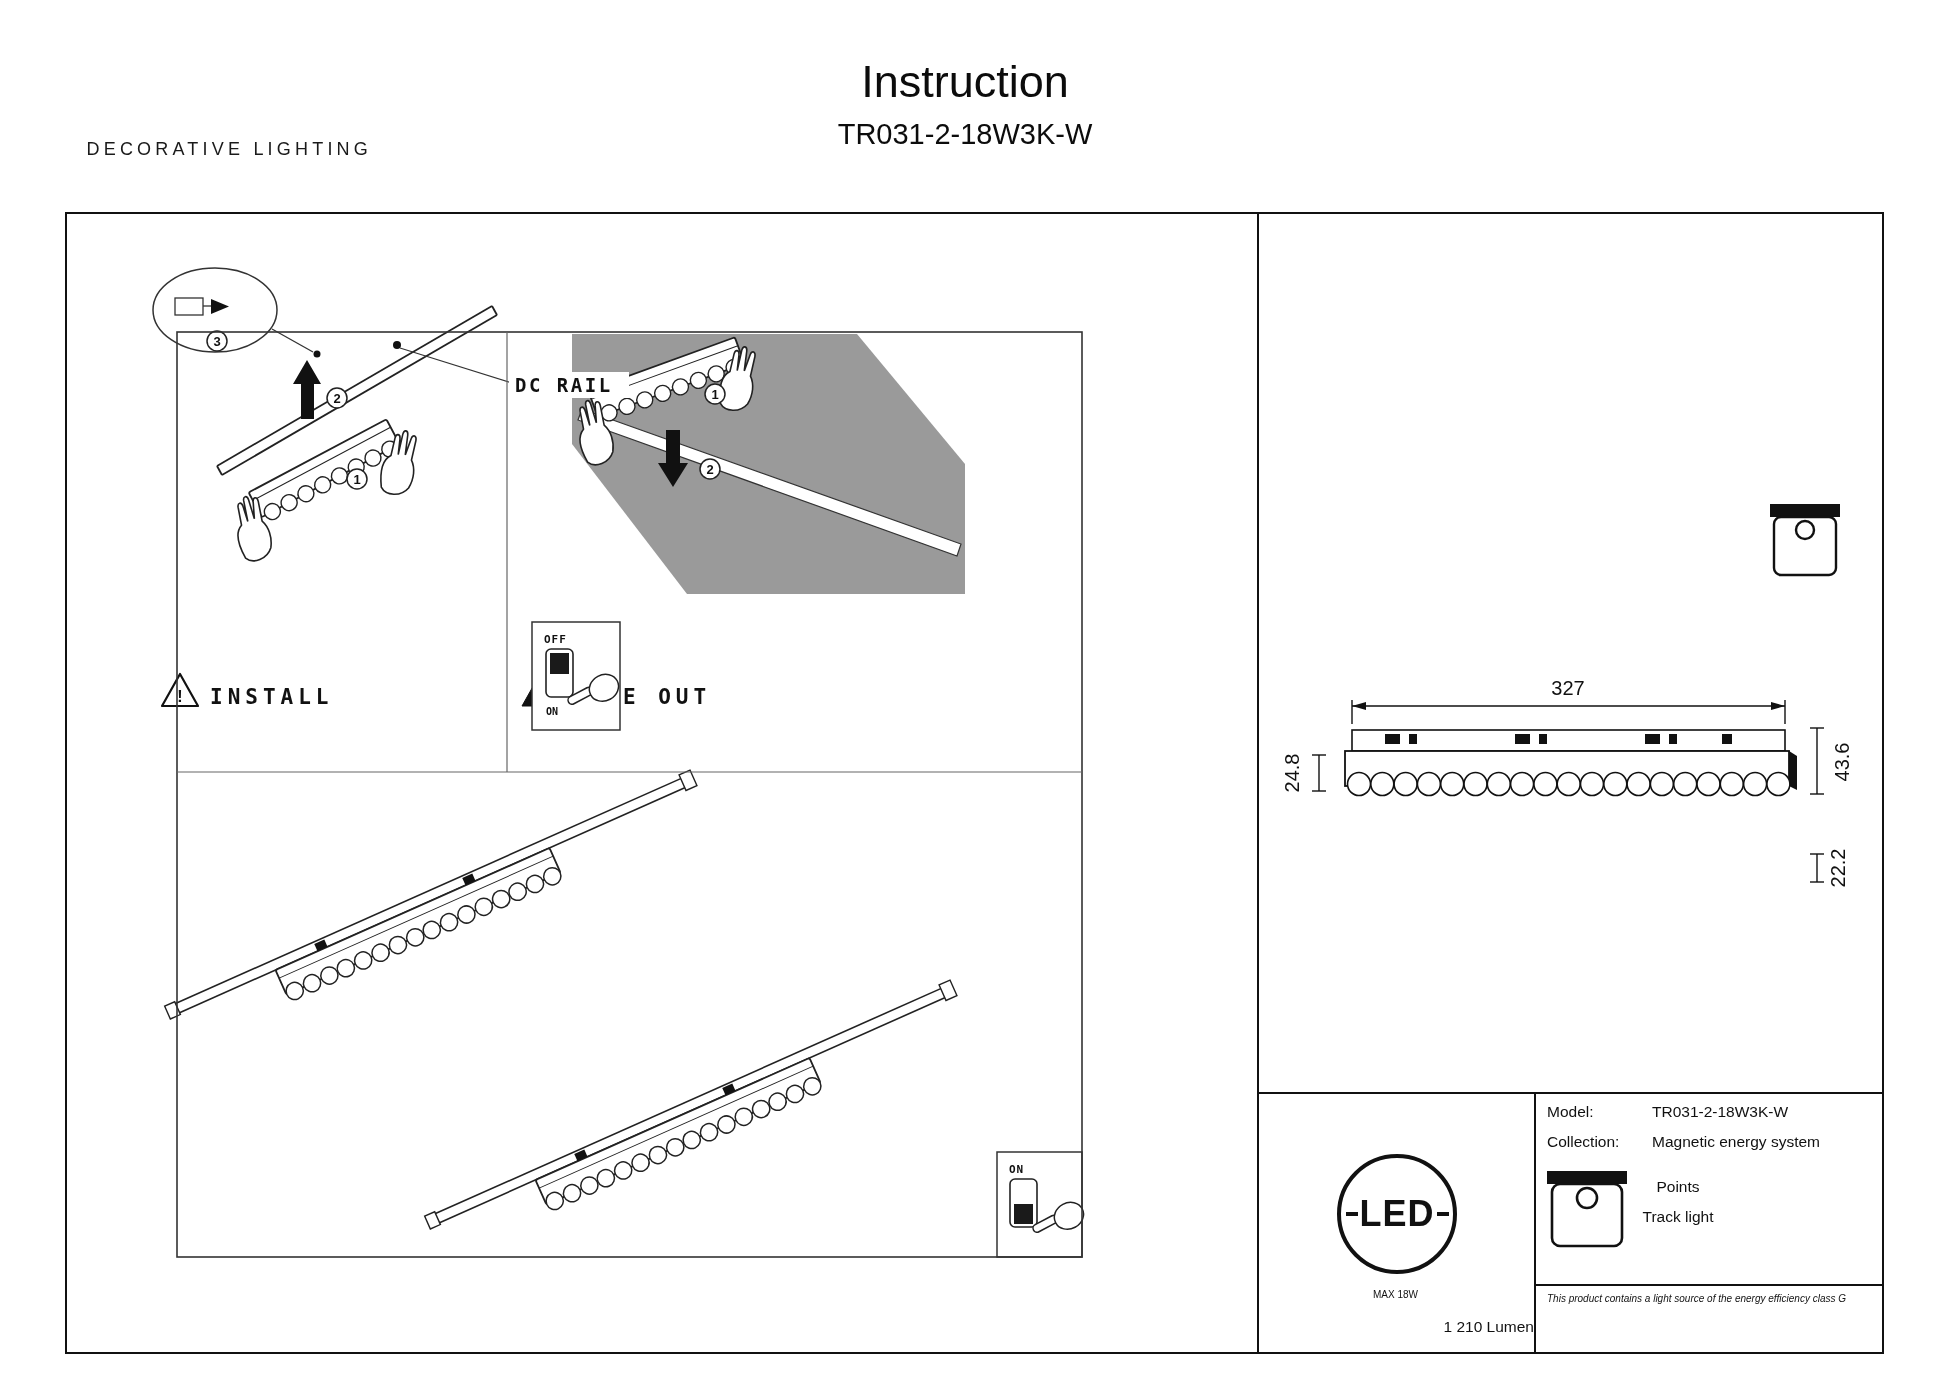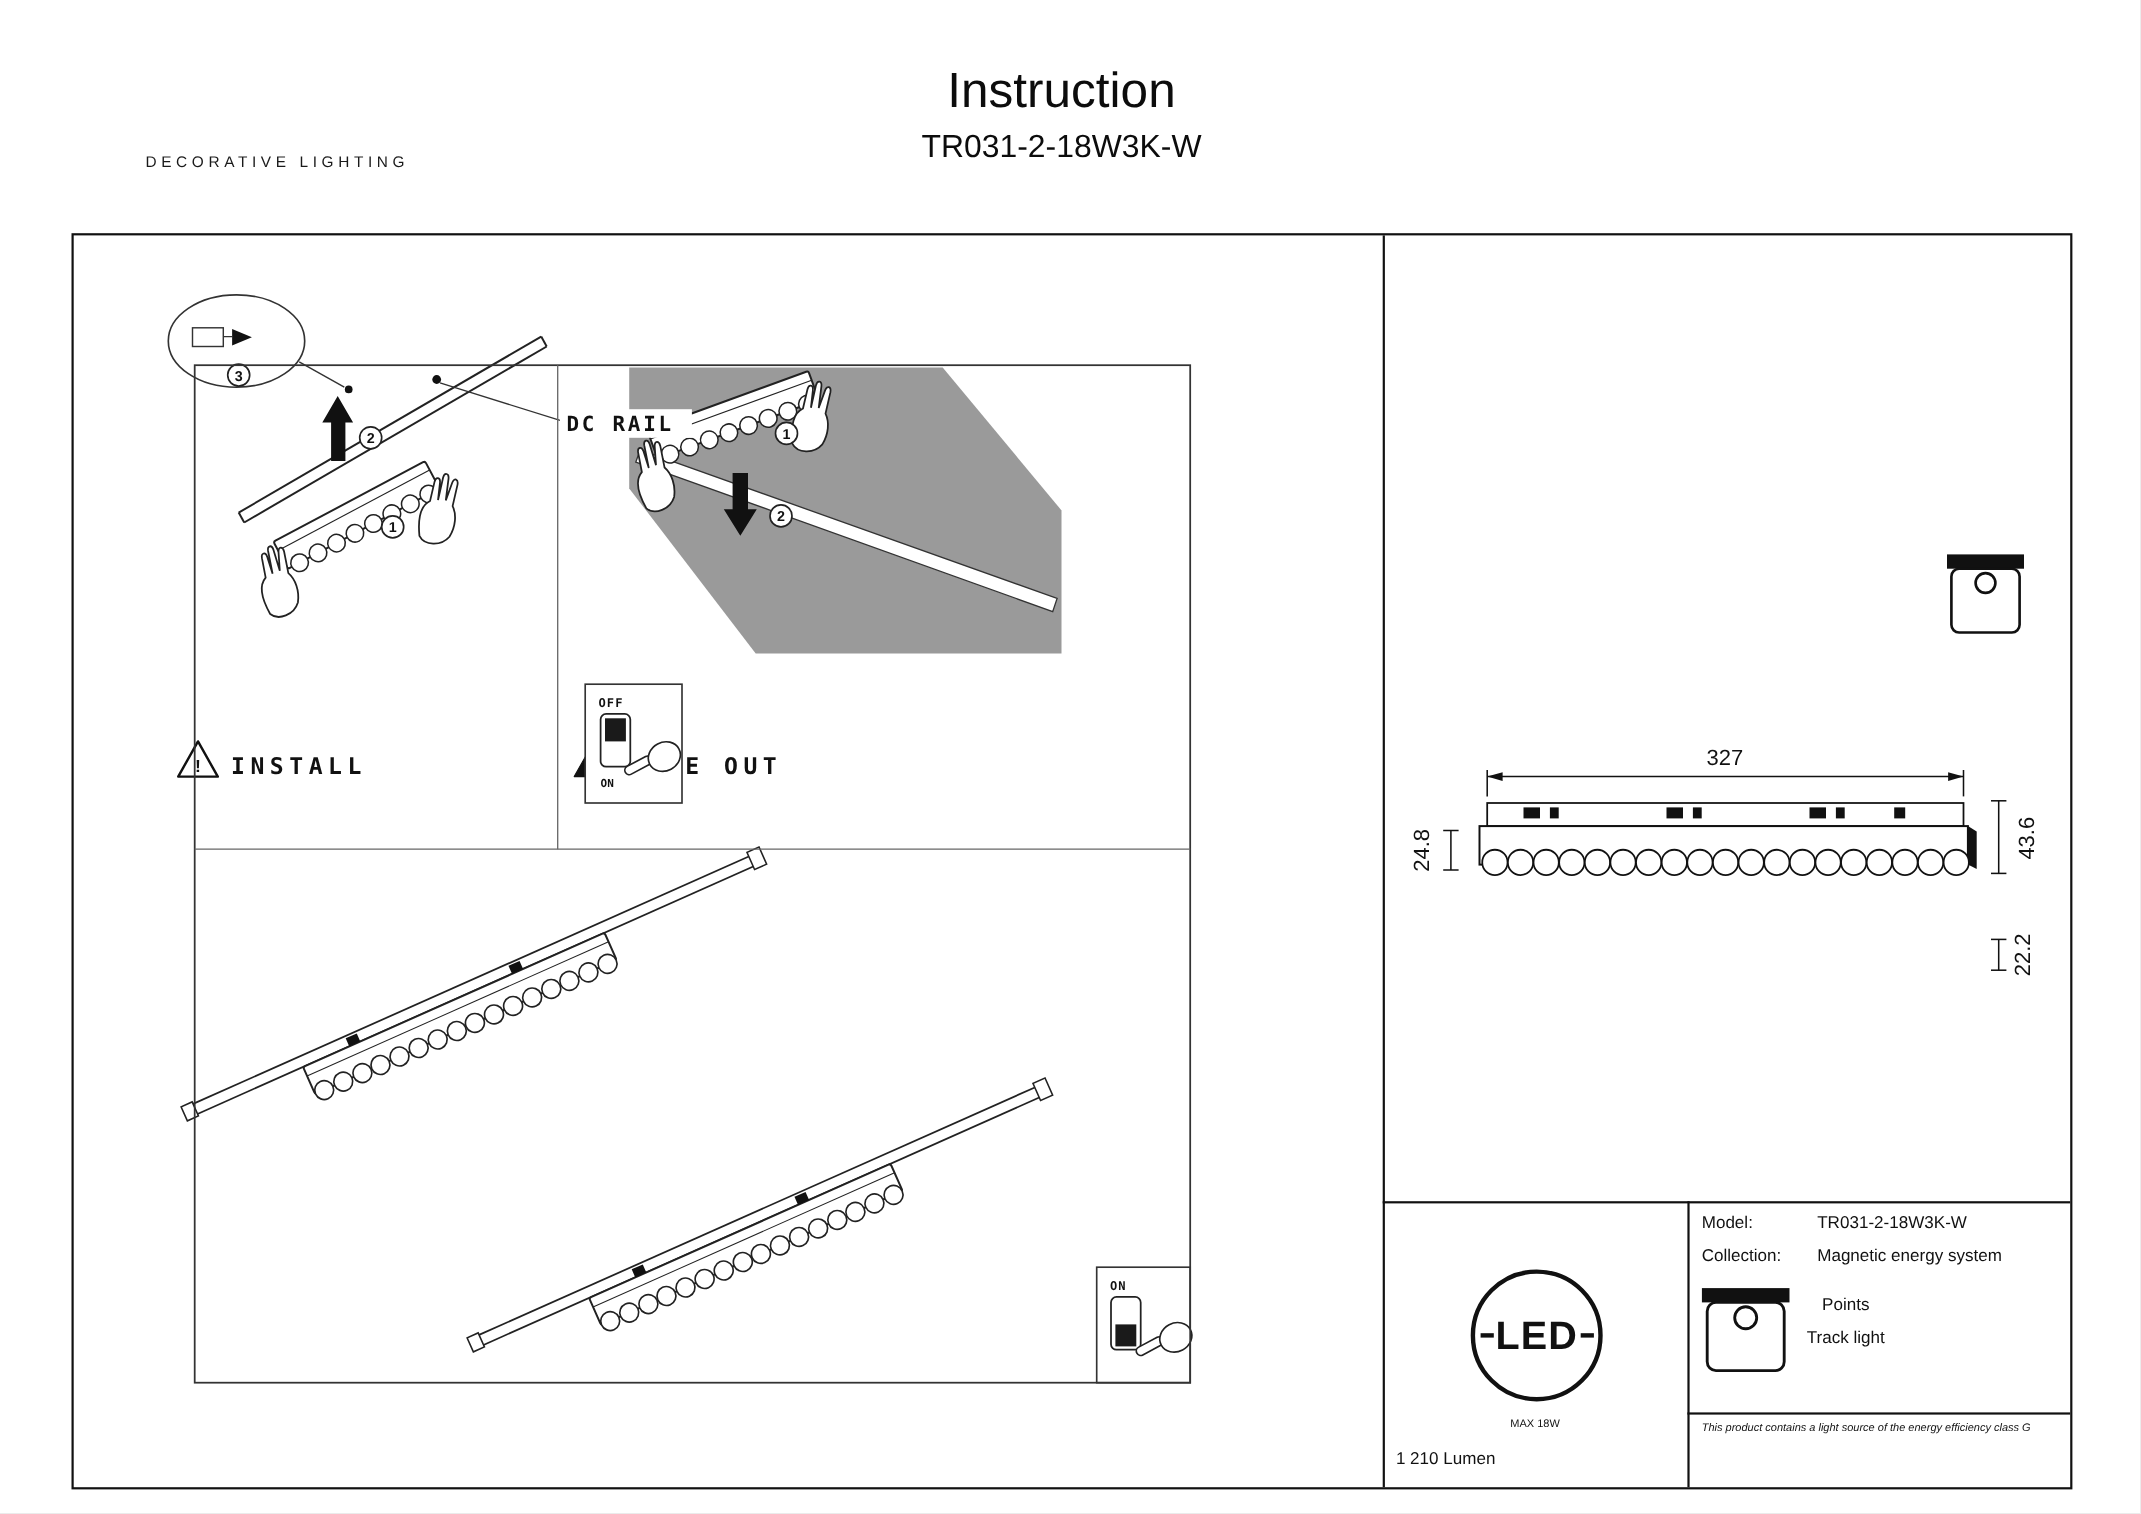--- a/index.html
+++ b/index.html
@@ -4,21 +4,21 @@
 <style>
   html,body{margin:0;padding:0;background:#ddd;}
   .page{position:relative;width:1946px;height:1376px;background:#fff;
         font-family:"Liberation Sans",sans-serif;color:#111;overflow:hidden;}
   .abs{position:absolute;}
 
   
   .logo{left:66px;top:64px;width:310px;height:80px;}
   .logo-text{font-size:58px;font-weight:700;letter-spacing:1px;line-height:1.2;color:#0c0c0c;}
   .logo-dot{position:absolute;right:6px;top:0px;width:14px;height:14px;border-radius:50%;}
-  .logo-sub{left:66px;top:139px;width:306px;text-align:right;font-size:14px;
+  .logo-sub{left:66px;top:139px;width:306px;text-align:right;font-size:18px;
             letter-spacing:4.2px;color:#1a1a1a;}
   .title{left:660px;top:56px;width:610px;text-align:center;font-size:45px;color:#0c0c0c;}
   .subtitle{left:660px;top:118px;width:610px;text-align:center;font-size:29px;color:#0c0c0c;}
 
   
   .frame{left:65px;top:212px;width:1815px;height:1138px;border:2px solid #111;}
   .vdiv{left:1190px;top:0;width:0;height:1138px;border-left:2px solid #111;}
   .hdiv-right{left:1190px;top:878px;width:625px;height:0;border-top:2px solid #111;}
   .vdiv-spec{left:1467px;top:878px;width:0;height:260px;border-left:2px solid #111;}
 
@@ -31,21 +31,21 @@
   svg text.step{font-size:13px;font-weight:bold;}
 
   
   .led-cell{left:1190px;top:878px;width:277px;height:260px;padding-left:31px;}
   .led-circle{left:80px;top:62px;width:112px;height:112px;border:4px solid #111;
               border-radius:50%;display:flex;align-items:center;justify-content:center;}
   .led-row{display:flex;align-items:center;}
   .led-line{width:12px;height:4px;background:#111;}
   .led-word{font-size:36px;font-weight:700;letter-spacing:1px;padding:0 2px;}
   .max-power{left:0;top:197px;width:277px;text-align:center;font-size:10px;}
-  .lumen{left:12px;top:226px;width:277px;text-align:left;font-size:15.5px;}
+  .lumen{left:0;top:226px;width:277px;text-align:right;font-size:15.5px;}
 
   
   .table-cell{left:1467px;top:878px;width:348px;height:260px;font-size:15.5px;}
   .lbl-model{left:13px;top:11px;}
   .val-model{left:118px;top:11px;}
   .lbl-col{left:13px;top:41px;}
   .val-col{left:118px;top:41px;}
   .type-icon{left:13px;top:76px;}
   .type-1{left:84px;top:86px;width:120px;text-align:center;}
   .type-2{left:84px;top:116px;width:120px;text-align:center;}

